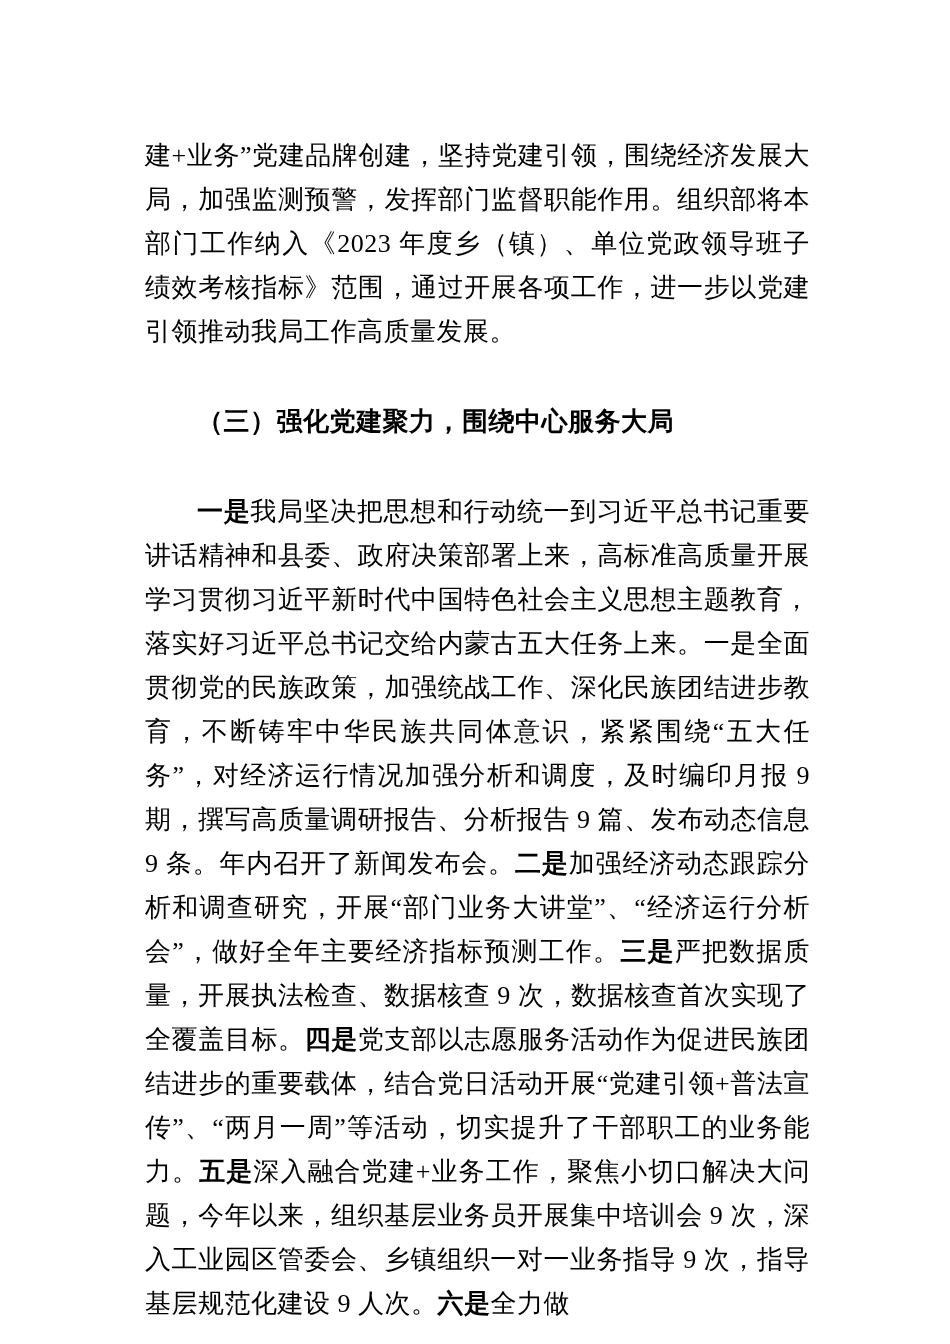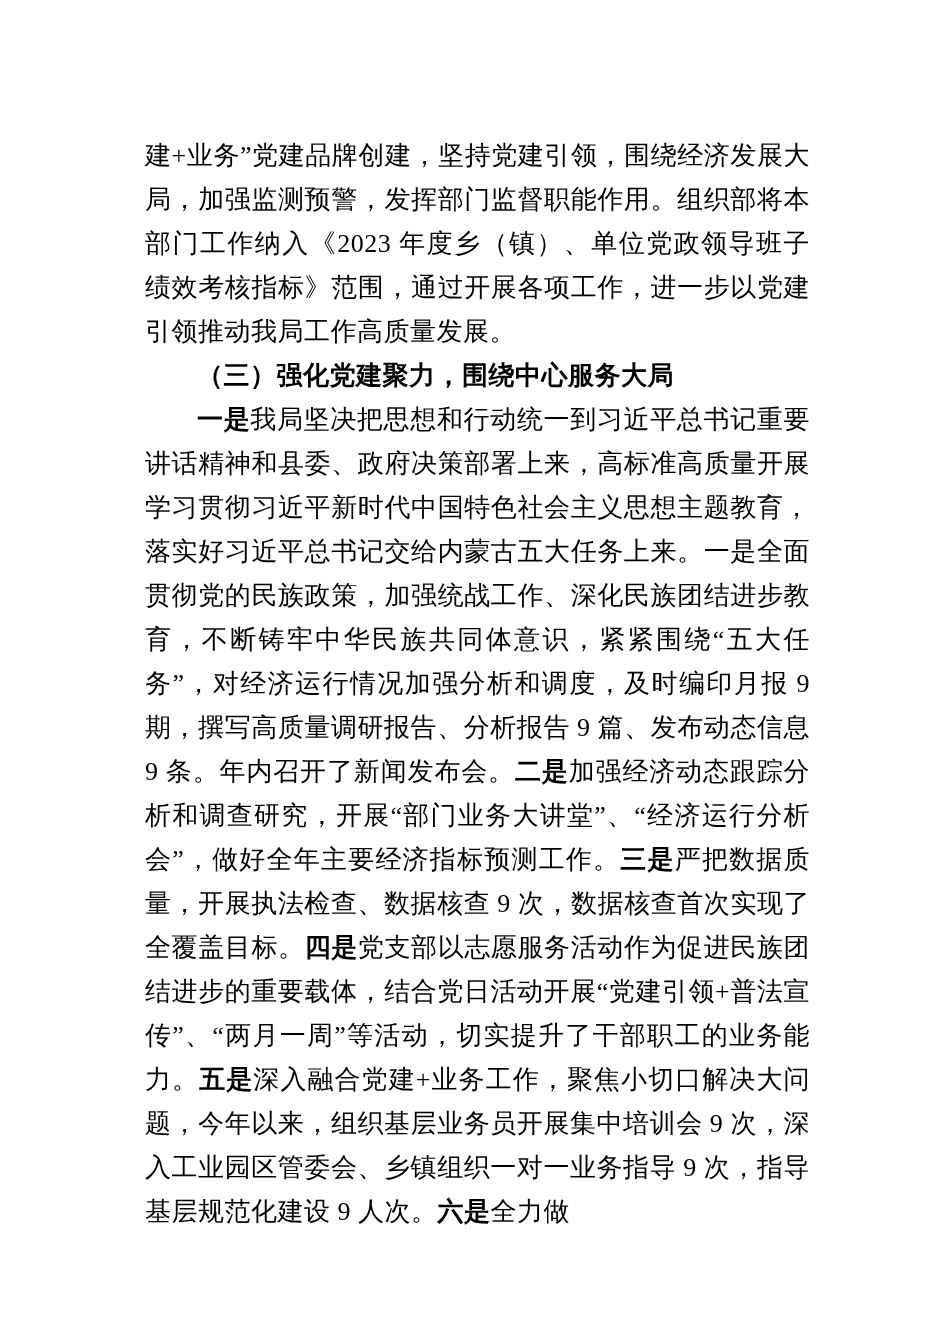--- a/index.html
+++ b/index.html
@@ -27,20 +27,21 @@
       text-align: justify;
       text-justify: inter-character;
       word-break: break-all;
     }
     .doc-content p {
       margin: 0;
       padding: 0;
     }
     .doc-content p.indent {
       text-indent: 2em;
+      margin-top: 46px;
     }
     .doc-content .bold-run {
       font-weight: 700;
     }
     .doc-content p.heading {
       font-weight: 700;
     }
   </style>
 </head>
 <body>

